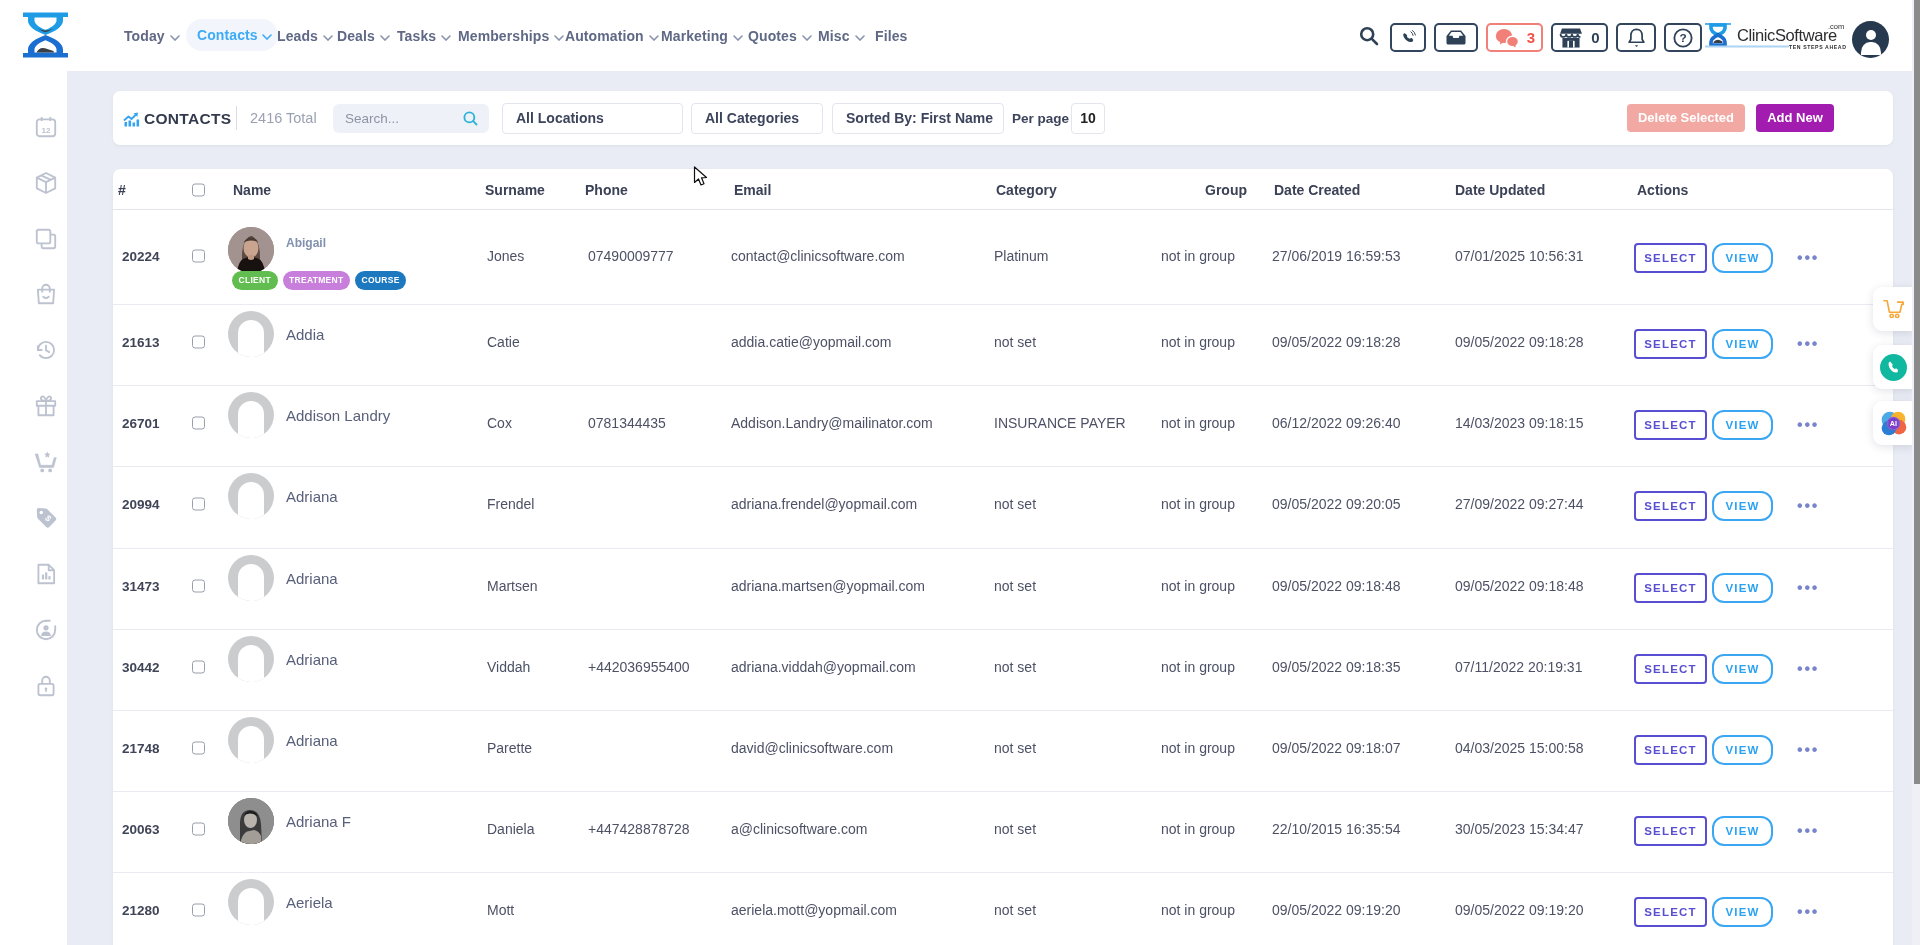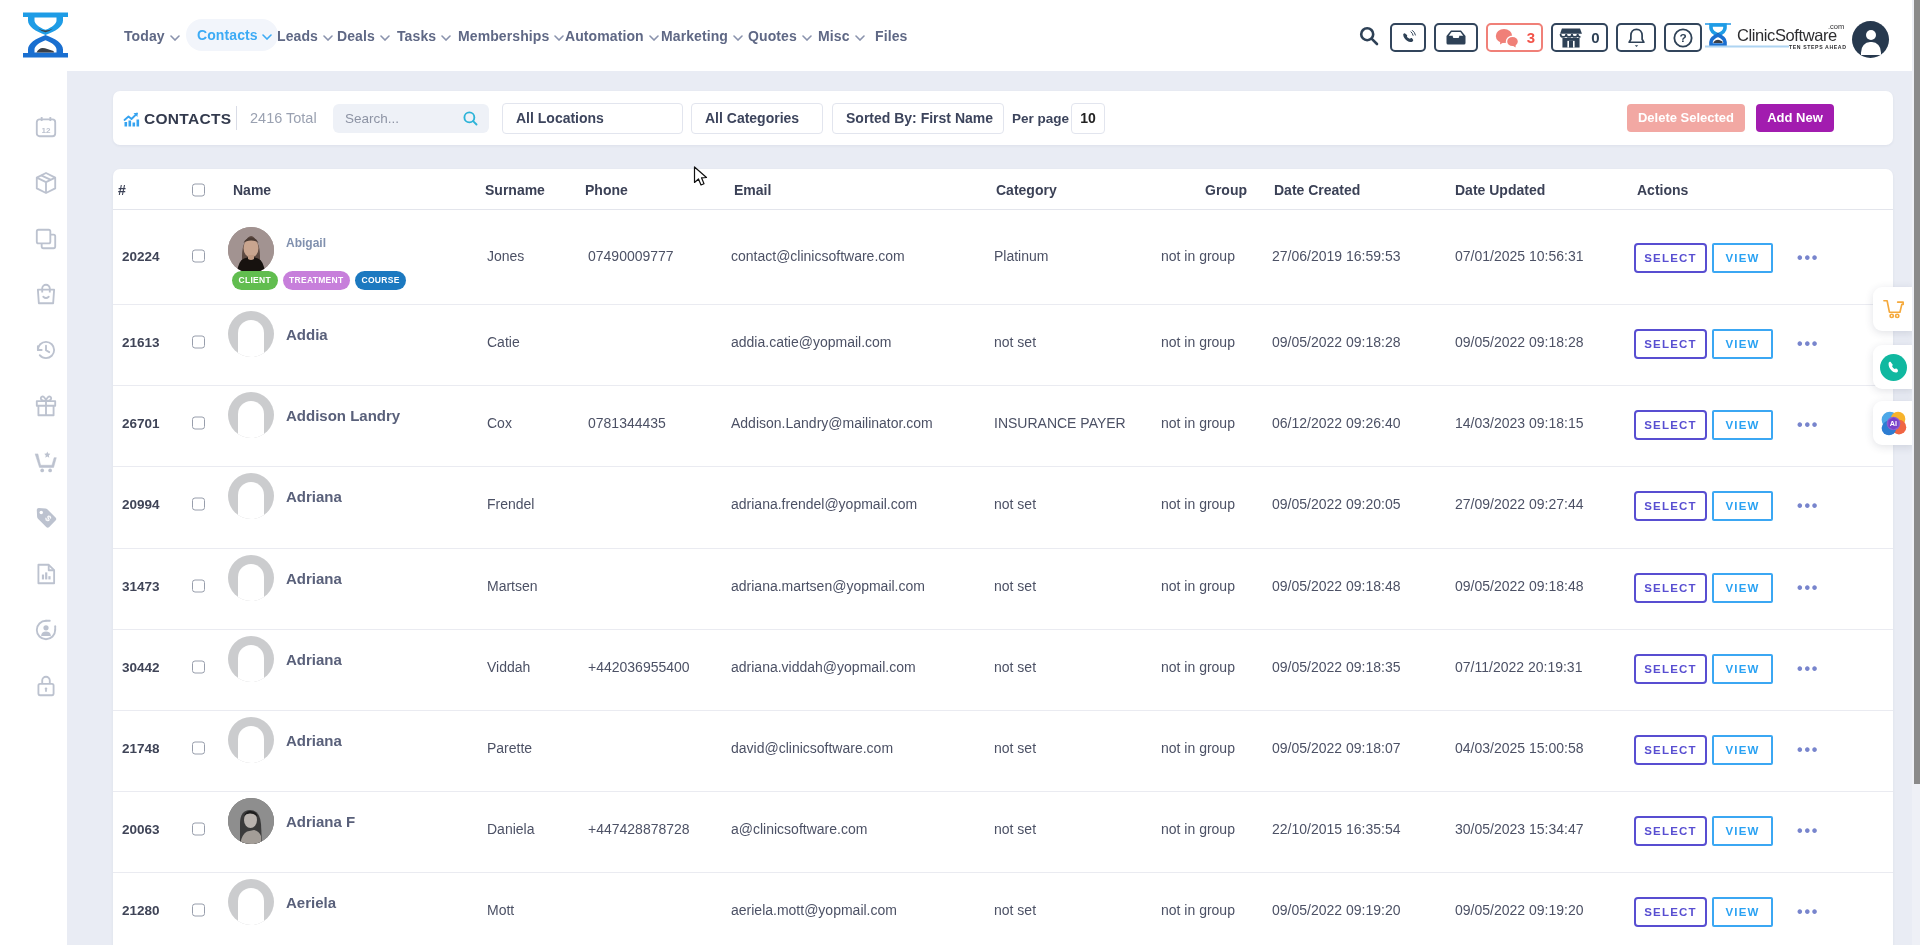--- a/index.html
+++ b/index.html
@@ -29,28 +29,28 @@
 #tc-ppbox{position:absolute;left:958px;top:12px;width:34px;height:31px;border:1px solid #e2e5ee;border-radius:4px;font-size:14px;font-weight:700;color:#222;line-height:29px;text-align:center}
 #btn-del{position:absolute;left:1514px;top:13px;width:118px;height:28px;background:#f2a8a3;border-radius:4px;color:#fff;font-size:13px;font-weight:700;text-align:center;line-height:28px}
 #btn-add{position:absolute;left:1643px;top:13px;width:78px;height:28px;background:#a21caf;border-radius:4px;color:#fff;font-size:13px;font-weight:700;text-align:center;line-height:28px}
 
 #tablecard{position:absolute;left:113px;top:169px;width:1780px;height:784px;background:#fff;border-radius:7px 7px 0 0;box-shadow:0 1px 3px rgba(40,50,80,.06);z-index:2}
 .hrow{position:absolute;left:0;top:0;width:100%;height:41px;border-bottom:1px solid #e3e5ec}
 .hcell{position:absolute;top:13px;font-size:14px;font-weight:700;color:#3b4156}
 .rline{position:absolute;left:0;width:1780px;height:1px;background:#eaebf1}
 .cell{position:absolute;font-size:14px;color:#4c5165;white-space:nowrap;transform:translateY(-50%)}
 .cid{font-weight:700;color:#3f4457;font-size:13.5px}
-.cname{font-size:15px;color:#59607a;font-weight:700}
+.cname{font-size:15px;color:#59607a;font-weight:400}
 .cname-l{font-size:12px;color:#8090ae;font-weight:700}
 .ckbox{position:absolute;width:13px;height:13px;border:1.5px solid #989eac;border-radius:3px;background:#fff;transform:translateY(-50%)}
 .avatar{position:absolute;width:46px;height:46px;border-radius:50%;transform:translateY(-50%);overflow:hidden}
 .av-def{background:#cbccce}
 .av-def:after{content:"";position:absolute;left:10px;top:9px;width:26px;height:40px;background:#fff;border-radius:13px 13px 4px 4px}
 .btn-sel{position:absolute;margin-top:2px;width:73px;height:30px;border:2px solid #584ed1;border-radius:4px;color:#584ed1;font-size:11.5px;font-weight:700;letter-spacing:1.2px;text-align:center;line-height:26px;transform:translateY(-50%)}
-.btn-view{position:absolute;margin-top:2px;width:61px;height:30px;border:2px solid #3ba7f3;border-radius:2px;color:#2aa2f3;font-size:11.5px;font-weight:700;letter-spacing:1.2px;text-align:center;line-height:26px;transform:translateY(-50%)}
+.btn-view{position:absolute;margin-top:2px;width:61px;height:30px;border:2px solid #3ba7f3;border-radius:12px;color:#2aa2f3;font-size:11.5px;font-weight:700;letter-spacing:1.2px;text-align:center;line-height:26px;transform:translateY(-50%)}
 .dots{position:absolute;margin-top:2px;color:#7885cd;font-size:16px;font-weight:700;letter-spacing:1.8px;transform:translateY(-50%)}
 .tag{display:inline-block;height:19px;border-radius:10px;color:#fff;font-size:8.5px;font-weight:700;line-height:19px;padding:0 6.5px;letter-spacing:.3px;margin-right:5px}
 
 .fpanel{position:absolute;left:1873px;width:41px;height:44px;background:#fff;border-radius:9px 0 0 9px;box-shadow:0 2px 8px rgba(40,50,80,.14);display:flex;align-items:center;justify-content:center;z-index:6}
 
 #sbar{position:absolute;right:0;top:0;width:8px;height:945px;background:#eef0f6;z-index:20}
 #sthumb{position:absolute;right:0;top:0;width:6px;height:784px;background:#8a8a8a}
 </style>
 </head>
 <body>

